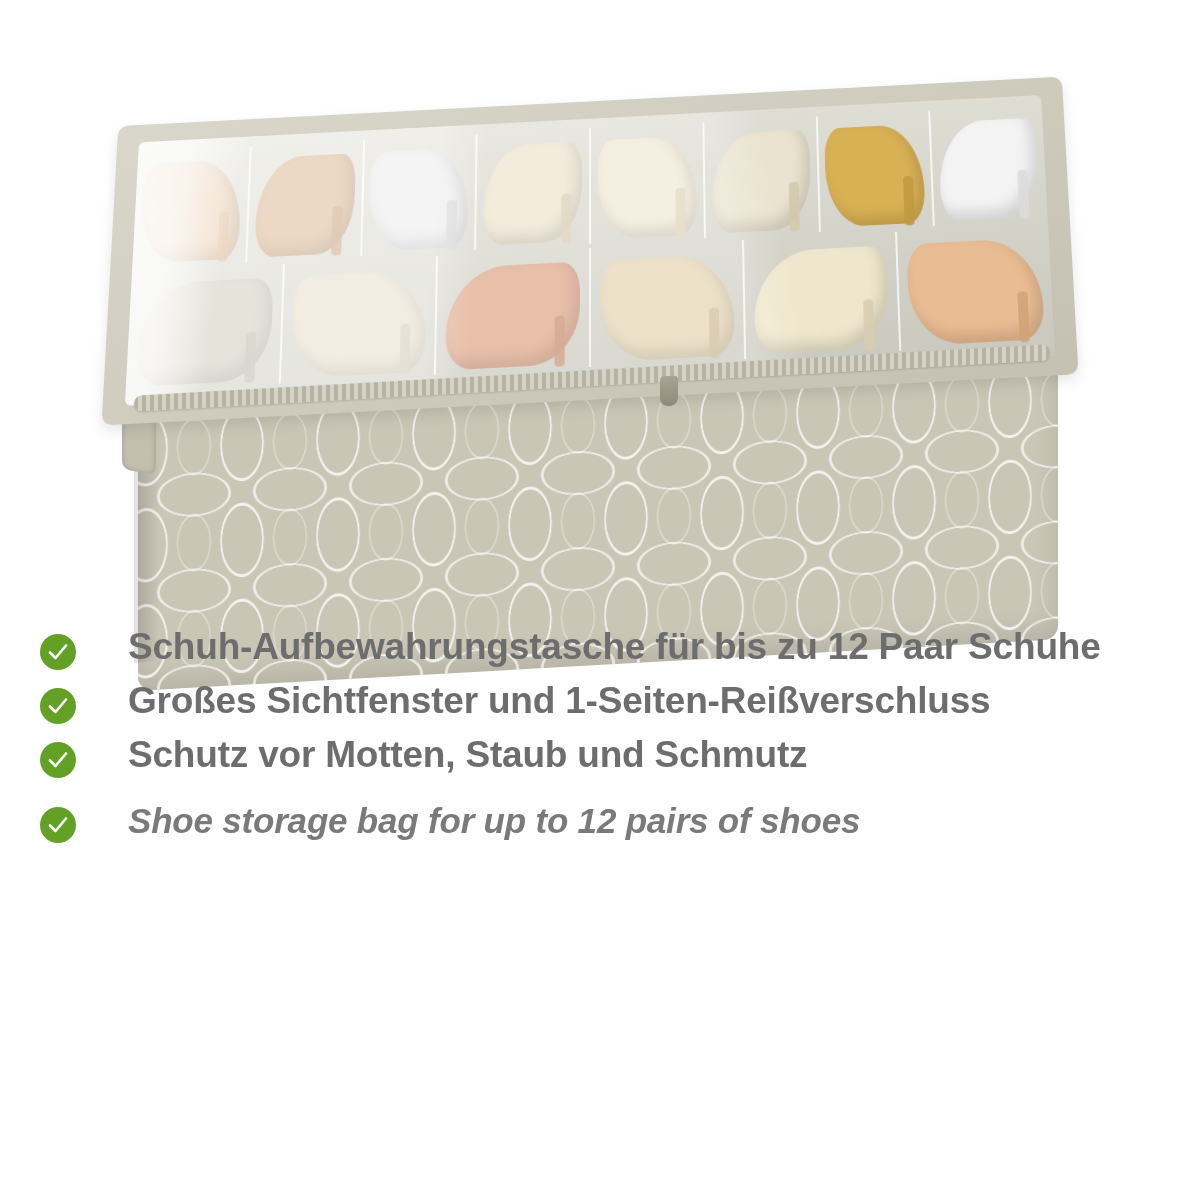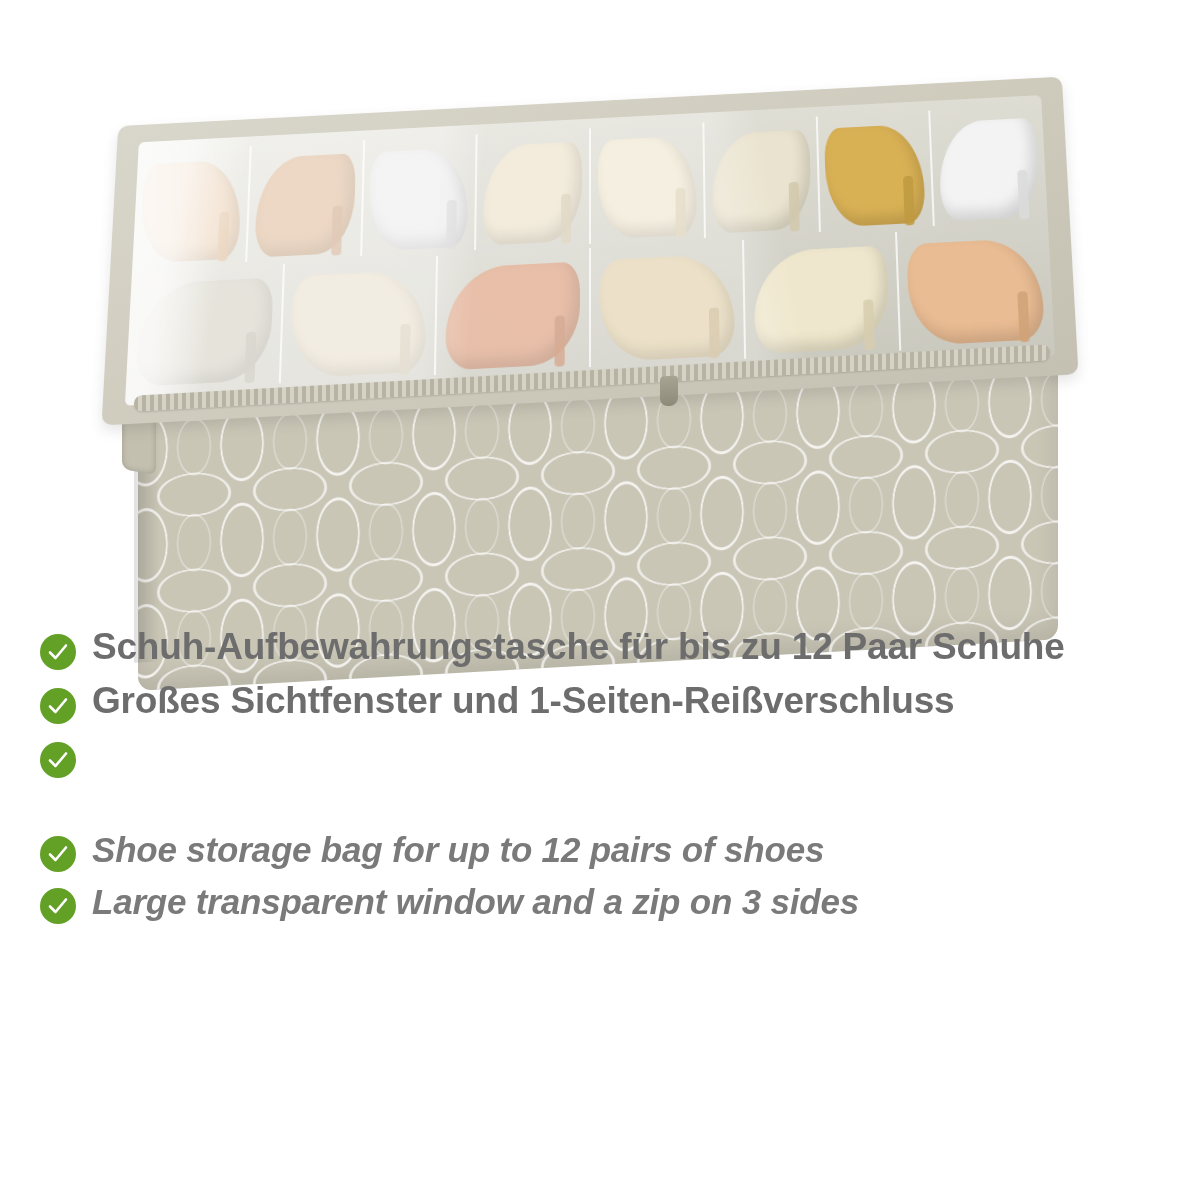--- a/index.html
+++ b/index.html
@@ -195,20 +195,21 @@
     position: absolute;
     left: 40px;
     top: 626px;
     width: 1120px;
   }
   .bullet-group { margin: 0; padding: 0; list-style: none; }
   .bullet {
     display: flex;
     align-items: flex-start;
     margin-bottom: 10px;
+    gap: 36px;
   }
   .check {
     flex: 0 0 auto;
     width: 36px;
     height: 36px;
     border-radius: 50%;
     background: #63a026;
     margin-right: 16px;
     margin-top: 8px;
     position: relative;
@@ -216,21 +217,21 @@
   .check svg { position: absolute; left: 7px; top: 7px; }
 
   .bullet-text {
     color: #6d6d6d;
     font-size: 37px;
     line-height: 1.16;
     font-weight: bold;
     letter-spacing: -0.2px;
     max-width: 1020px;
   }
-  .group-en { margin-top: 52px; }
+  .group-en { margin-top: 23px; }
   .group-en .bullet-text {
     font-style: italic;
     font-size: 35px;
     color: #7a7a7a;
   }
   .group-en .check { margin-top: 6px; }
 </style>
 </head>
 <body>
 
@@ -330,35 +331,28 @@
           </svg>
       </span>
       <span class="bullet-text">Großes Sichtfenster und 1-Seiten-Reißverschluss</span>
     </li>
     <li class="bullet">
       <span class="check">
         <svg width="22" height="22" viewBox="0 0 22 22">
             <path d="M3 11.5 L8.5 17 L19 4.5" fill="none" stroke="#ffffff" stroke-width="2.6" stroke-linecap="round" stroke-linejoin="round"></path>
           </svg>
       </span>
+      <span class="bullet-text">Schutz vor Motten, Staub und Schmutz</span>
     </li>
   </ul>
 
   <ul class="bullet-group group-en">
     <li class="bullet">
       <span class="check">
         <svg width="22" height="22" viewBox="0 0 22 22">
             <path d="M3 11.5 L8.5 17 L19 4.5" fill="none" stroke="#ffffff" stroke-width="2.6" stroke-linecap="round" stroke-linejoin="round"></path>
           </svg>
       </span>
       <span class="bullet-text">Shoe storage bag for up to 12 pairs of shoes</span>
     </li>
-    <li class="bullet">
-      <span class="check">
-        <svg width="22" height="22" viewBox="0 0 22 22">
-            <path d="M3 11.5 L8.5 17 L19 4.5" fill="none" stroke="#ffffff" stroke-width="2.6" stroke-linecap="round" stroke-linejoin="round"></path>
-          </svg>
-      </span>
-      <span class="bullet-text">Large transparent window and a zip on 3 sides</span>
-    </li>
   </ul>
 
 </div>
 
 </body></html>

